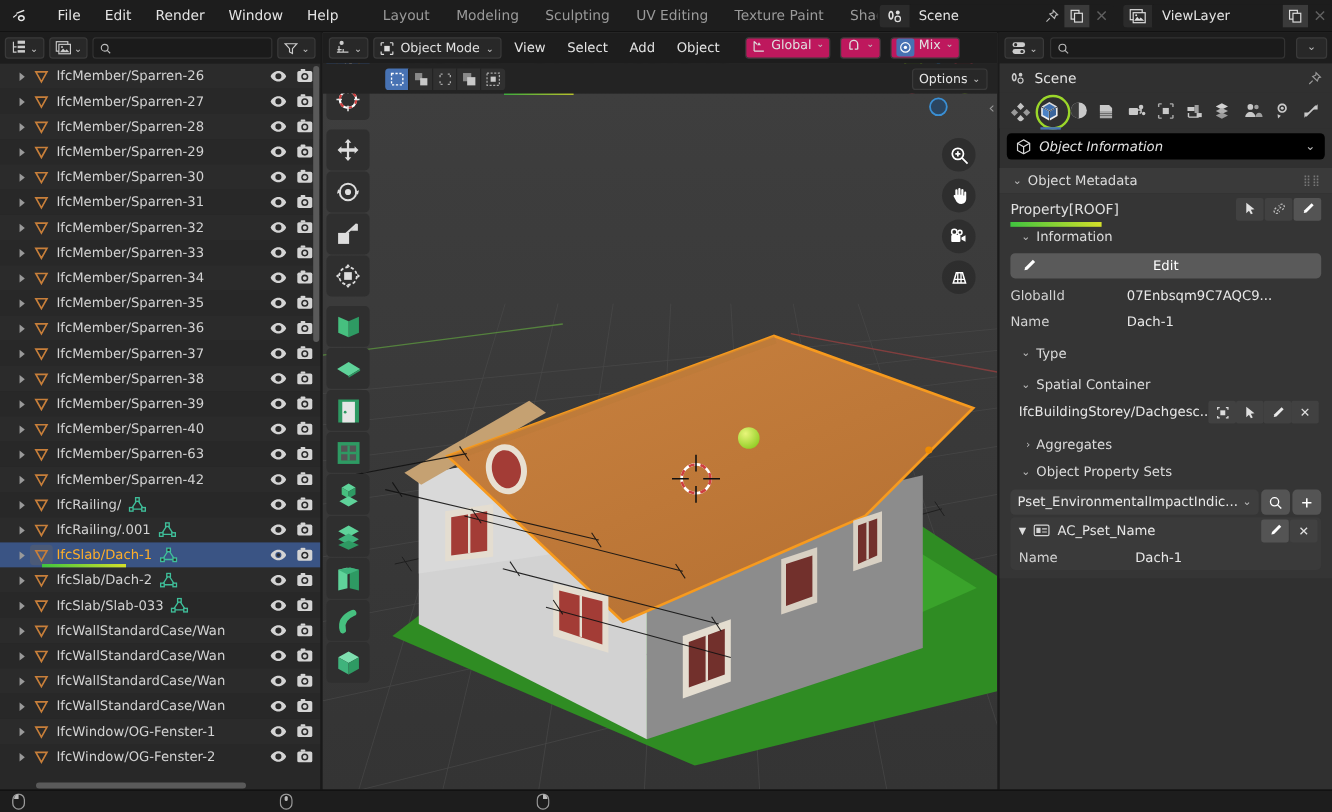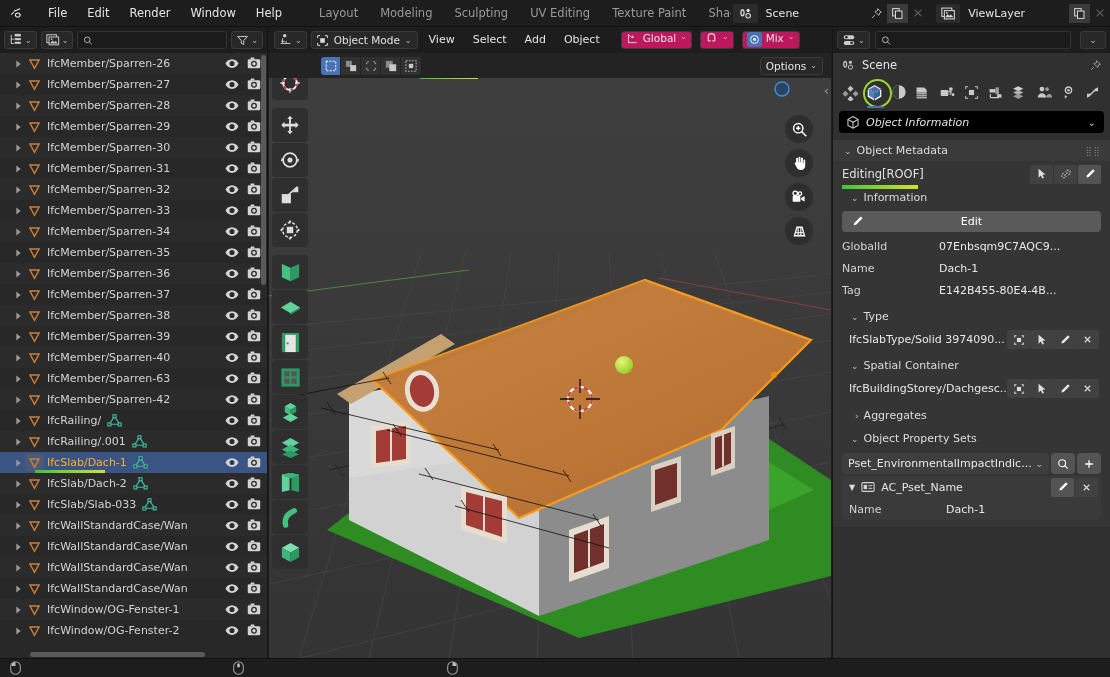--- a/index.html
+++ b/index.html
@@ -1735,21 +1735,21 @@
     </div>
 
     <div class="sub-head" style="padding-left:11px;margin-top:7px">
       <span style="color:#bbb;font-size:9px">⌄</span>
       <span>Object Metadata</span>
       <span class="dots">⣿⣿</span>
     </div>
 
     <div class="sect">
       <div class="ifc-tag-row">
-        <span class="ifc-tag">Editing[ROOF]</span>
+        <span class="ifc-tag">Property[ROOF]</span>
         <span class="ifc-tag-underline"></span>
         <span class="btn-grp">
           <span class="sq-btn dark">
             <svg width="12" height="12" viewBox="0 0 14 14">
                 <path fill="#e0e0e0" d="M3 1l8 6.5-3.6.4 1.9 3.6-1.8.9-1.9-3.6L3 11.3z"></path>
               </svg>
           </span>
           <span class="sq-btn dark">
             <svg width="12" height="12" viewBox="0 0 14 14">
                 <path fill="none" stroke="#bcbcbc" stroke-width="1.3" stroke-dasharray="2 1.4" d="M5 9l4-4M4 6L2.5 7.5a2.5 2.5 0 003.5 3.5L7.5 9.5M10 8l1.5-1.5a2.5 2.5 0 00-3.5-3.5L6.5 4.5"></path>
@@ -1778,52 +1778,24 @@
       </div>
 
       <div class="row2">
         <span class="k">GlobalId</span>
         <span class="v">07Enbsqm9C7AQC9...</span>
       </div>
       <div class="row2">
         <span class="k">Name</span>
         <span class="v">Dach-1</span>
       </div>
-      <div class="row2">
-        <span class="k">Tag</span>
-        <span class="v">E142B455-80E4-4B...</span>
-      </div>
 
       <div class="sub-head plain" style="padding-left:18px;margin-top:5px">
         <span style="color:#bbb;font-size:9px">⌄</span>
         <span>Type</span>
-      </div>
-      <div class="val-field" style="background:transparent;margin:2px 9px">
-        <span class="txt">IfcSlabType/Solid 3974090...</span>
-        <span class="sq-btn dark">
-          <svg width="12" height="12" viewBox="0 0 14 14">
-              <path fill="none" stroke="#ddd" stroke-width="1.2" d="M2 4V2h2M12 4V2h-2M2 10v2h2M12 10v2h-2"></path>
-              <rect x="4.6" y="4.6" width="4.8" height="4.8" fill="#ddd"></rect>
-            </svg>
-        </span>
-        <span class="sq-btn dark">
-          <svg width="12" height="12" viewBox="0 0 14 14">
-              <path fill="#e0e0e0" d="M3 1l8 6.5-3.6.4 1.9 3.6-1.8.9-1.9-3.6L3 11.3z"></path>
-            </svg>
-        </span>
-        <span class="sq-btn dark">
-          <svg width="12" height="12" viewBox="0 0 14 14">
-              <path fill="#e8e8e8" d="M10.5 1.5l2 2-7 7-2.6.6.6-2.6z"></path>
-            </svg>
-        </span>
-        <span class="sq-btn dark">
-          <svg width="11" height="11" viewBox="0 0 14 14">
-              <path stroke="#ddd" stroke-width="1.4" d="M3.5 3.5l7 7M10.5 3.5l-7 7"></path>
-            </svg>
-        </span>
       </div>
 
       <div class="sub-head plain" style="padding-left:18px;margin-top:5px">
         <span style="color:#bbb;font-size:9px">⌄</span>
         <span>Spatial Container</span>
       </div>
       <div class="val-field" style="background:transparent;margin:2px 9px">
         <span class="txt">IfcBuildingStorey/Dachgesc...</span>
         <span class="sq-btn dark">
           <svg width="12" height="12" viewBox="0 0 14 14">

